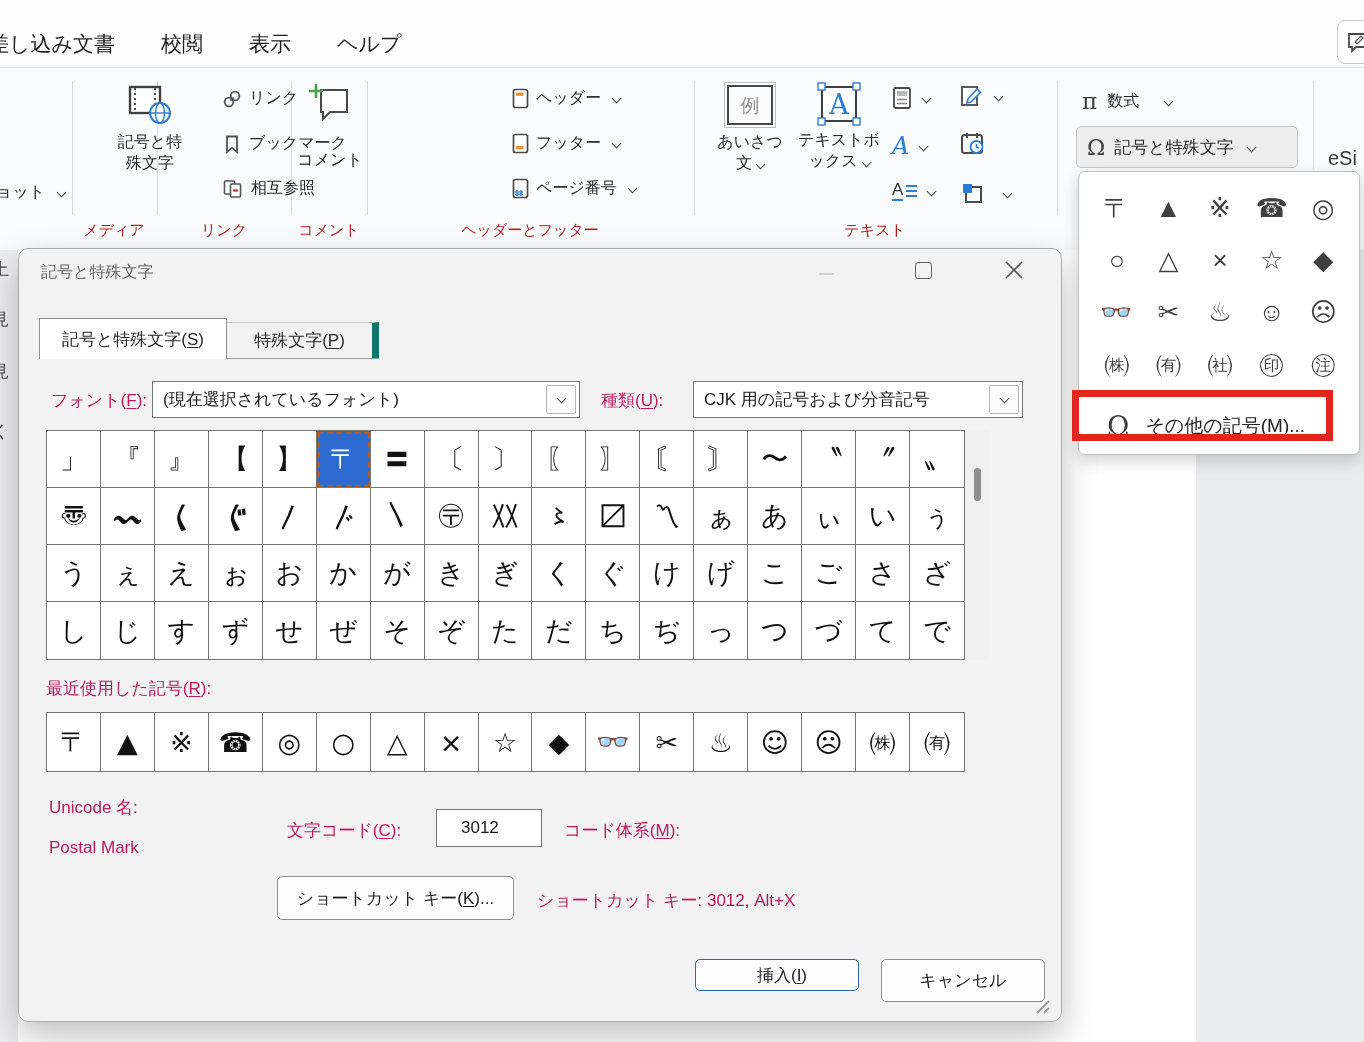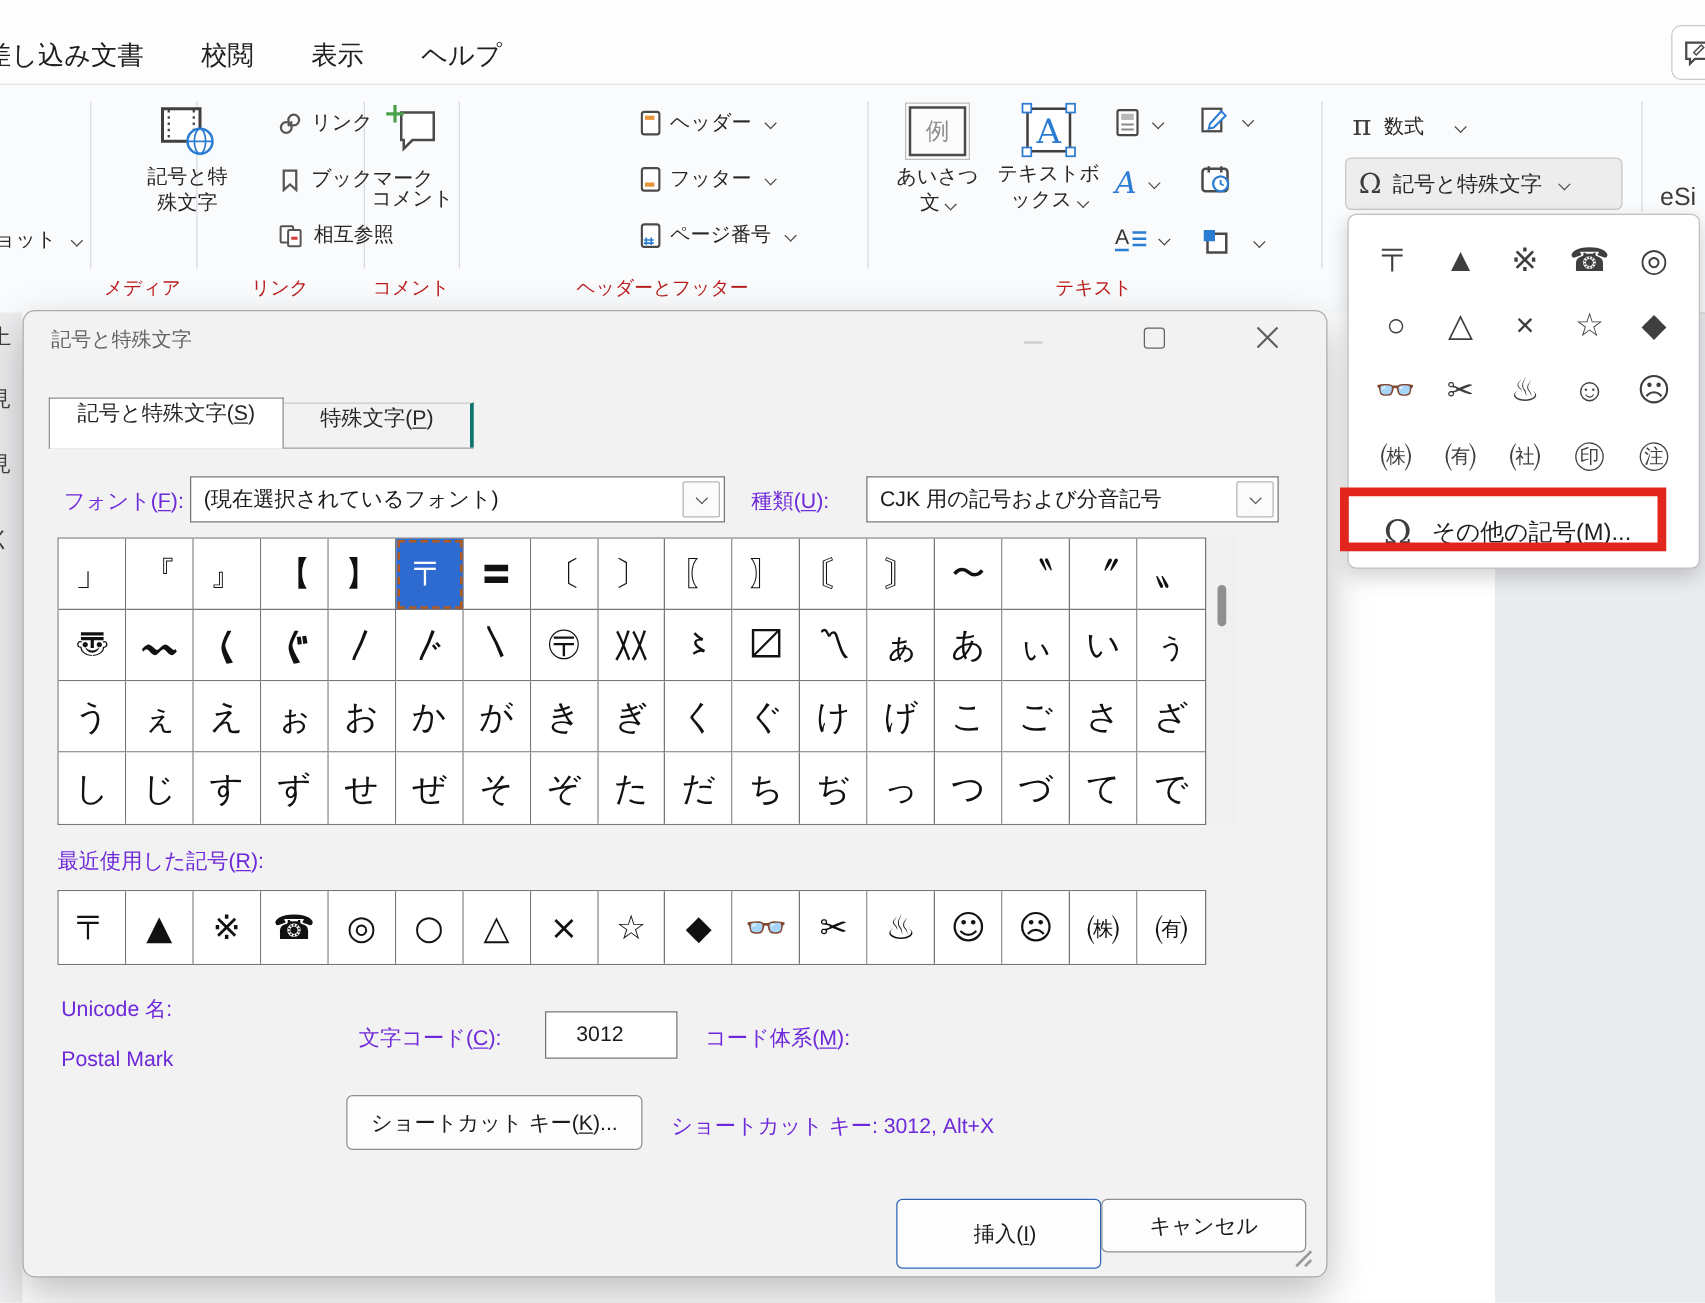--- a/index.html
+++ b/index.html
@@ -48,24 +48,24 @@
   #more-symbols { position:absolute; left:12px; top:230px; width:258px; height:48px; display:flex; align-items:center; gap:16px; padding-left:16px; font-size:19px; color:#1f1f1f; cursor:default; }
   #red-box { position:absolute; left:1072px; top:390px; width:261px; height:51px; border:7px solid #e3261d; z-index:30; }
 
   
   #dialog { position:absolute; left:18px; top:248px; width:1044px; height:774px; background:#f2f2f2; border:1px solid #ababab; border-radius:10px; box-shadow:0 14px 34px rgba(0,0,0,.25); z-index:10; }
   #dlg-title { position:absolute; left:22px; top:13px; font-size:16px; color:#636363; }
   #btn-min { position:absolute; left:800px; top:24px; width:15px; height:2px; background:#cfcfcf; cursor:default; }
   #btn-max { position:absolute; left:896px; top:13px; width:17px; height:17px; border:1.6px solid #636363; border-radius:3px; cursor:default; }
   #btn-close { position:absolute; left:982px; top:8px; width:26px; height:26px; cursor:default; }
   #tab-line { position:absolute; left:20px; top:109px; width:340px; height:1px; background:#9f9f9f; }
-  .tab { position:absolute; display:flex; justify-content:center; font-size:17px; cursor:default; }
+  .tab { position:absolute; display:flex; align-items:center; justify-content:center; font-size:17px; cursor:default; }
   #tab-symbols { left:20px; top:69px; width:188px; height:41px; background:#fff; border:1px solid #8f8f8f; border-bottom:none; z-index:2; }
-  #tab-special { left:208px; top:73px; width:152px; height:36px; border-top:1px solid #c9c9c9; border-right:3px solid #0f766e; }
-  .fld-label { position:absolute; font-size:17px; color:#6d28d9; white-space:nowrap; }
+  #tab-special { left:208px; top:73px; width:152px; height:36px; border-top:1px solid #c9c9c9; border-right:7px solid #0f766e; }
+  .fld-label { position:absolute; font-size:17px; color:#be185d; white-space:nowrap; }
   .combo { position:absolute; background:#fff; border:1px solid #767676; font-size:17px; display:flex; align-items:center; padding-left:10px; color:#1a1a1a; cursor:default; }
   .combo .arrow-btn { position:absolute; right:3px; top:3px; bottom:3px; width:30px; border:1px solid #b5b5b5; border-radius:2px; background:#fbfbfb; display:flex; align-items:center; justify-content:center; }
   .combo .arrow-btn .chev { margin:0 0 3px 0; border-color:#5a5a5a; }
   #char-grid { position:absolute; left:27px; top:181px; width:919px; display:grid; grid-template-columns:repeat(17,1fr); background:#fff; border:1px solid #767676; }
   .gcell { height:57px; border-right:1px solid #767676; border-bottom:1px solid #767676; display:flex; align-items:center; justify-content:center; font-family:"DejaVu Serif","Liberation Serif",serif; font-size:27px; color:#111; background:#fff; cursor:default; }
   .gcell:nth-child(17n) { border-right:none; }
   #char-grid .gcell:nth-child(n+52) { border-bottom:none; }
   .gcell.sel { background:#2e6bd0; color:#fff; outline:2px dashed #b35a1f; outline-offset:-3px; }
   #grid-scrollbar { position:absolute; left:948px; top:181px; width:22px; height:230px; background:#f0f0f1; }
   #grid-thumb { position:absolute; left:7px; top:38px; width:7px; height:33px; background:#8f8f8f; border-radius:4px; }
@@ -438,21 +438,21 @@
 
   <div class="fld-label" style="left:268px; top:570px;">文字コード(<u>C</u>):</div>
   <input id="char-code-input" value="3012" style="">
   <div class="fld-label" style="left:545px; top:570px;">コード体系(<u>M</u>):</div>
 
   <div class="dlg-btn" style="left:258px; top:627px; width:237px; height:44px;">
       <span>ショートカット キー(<u>K</u>)...</span>
     </div>
   <div class="fld-label" style="left:518px; top:640px;">ショートカット キー: 3012, Alt+X</div>
 
-  <div class="dlg-btn" id="insert-btn" style="left:698px; top:710px; width:164px; height:56px;padding-left:10px;">
+  <div class="dlg-btn" id="insert-btn" style="left:676px; top:710px; width:164px; height:32px;padding-left:10px;">
       <span>挿入(<u>I</u>)</span>
     </div>
   <div class="dlg-btn" style="left:862px; top:710px; width:164px; height:43px;">
       <span>キャンセル</span>
     </div>
 
   <svg id="resize-grip" width="20" height="20" viewBox="0 0 20 20">
     <path d="M18 6 L6 18 M18 13 L13 18" stroke="#9a9a9a" stroke-width="2" fill="none"></path>
   </svg>
 </div>

